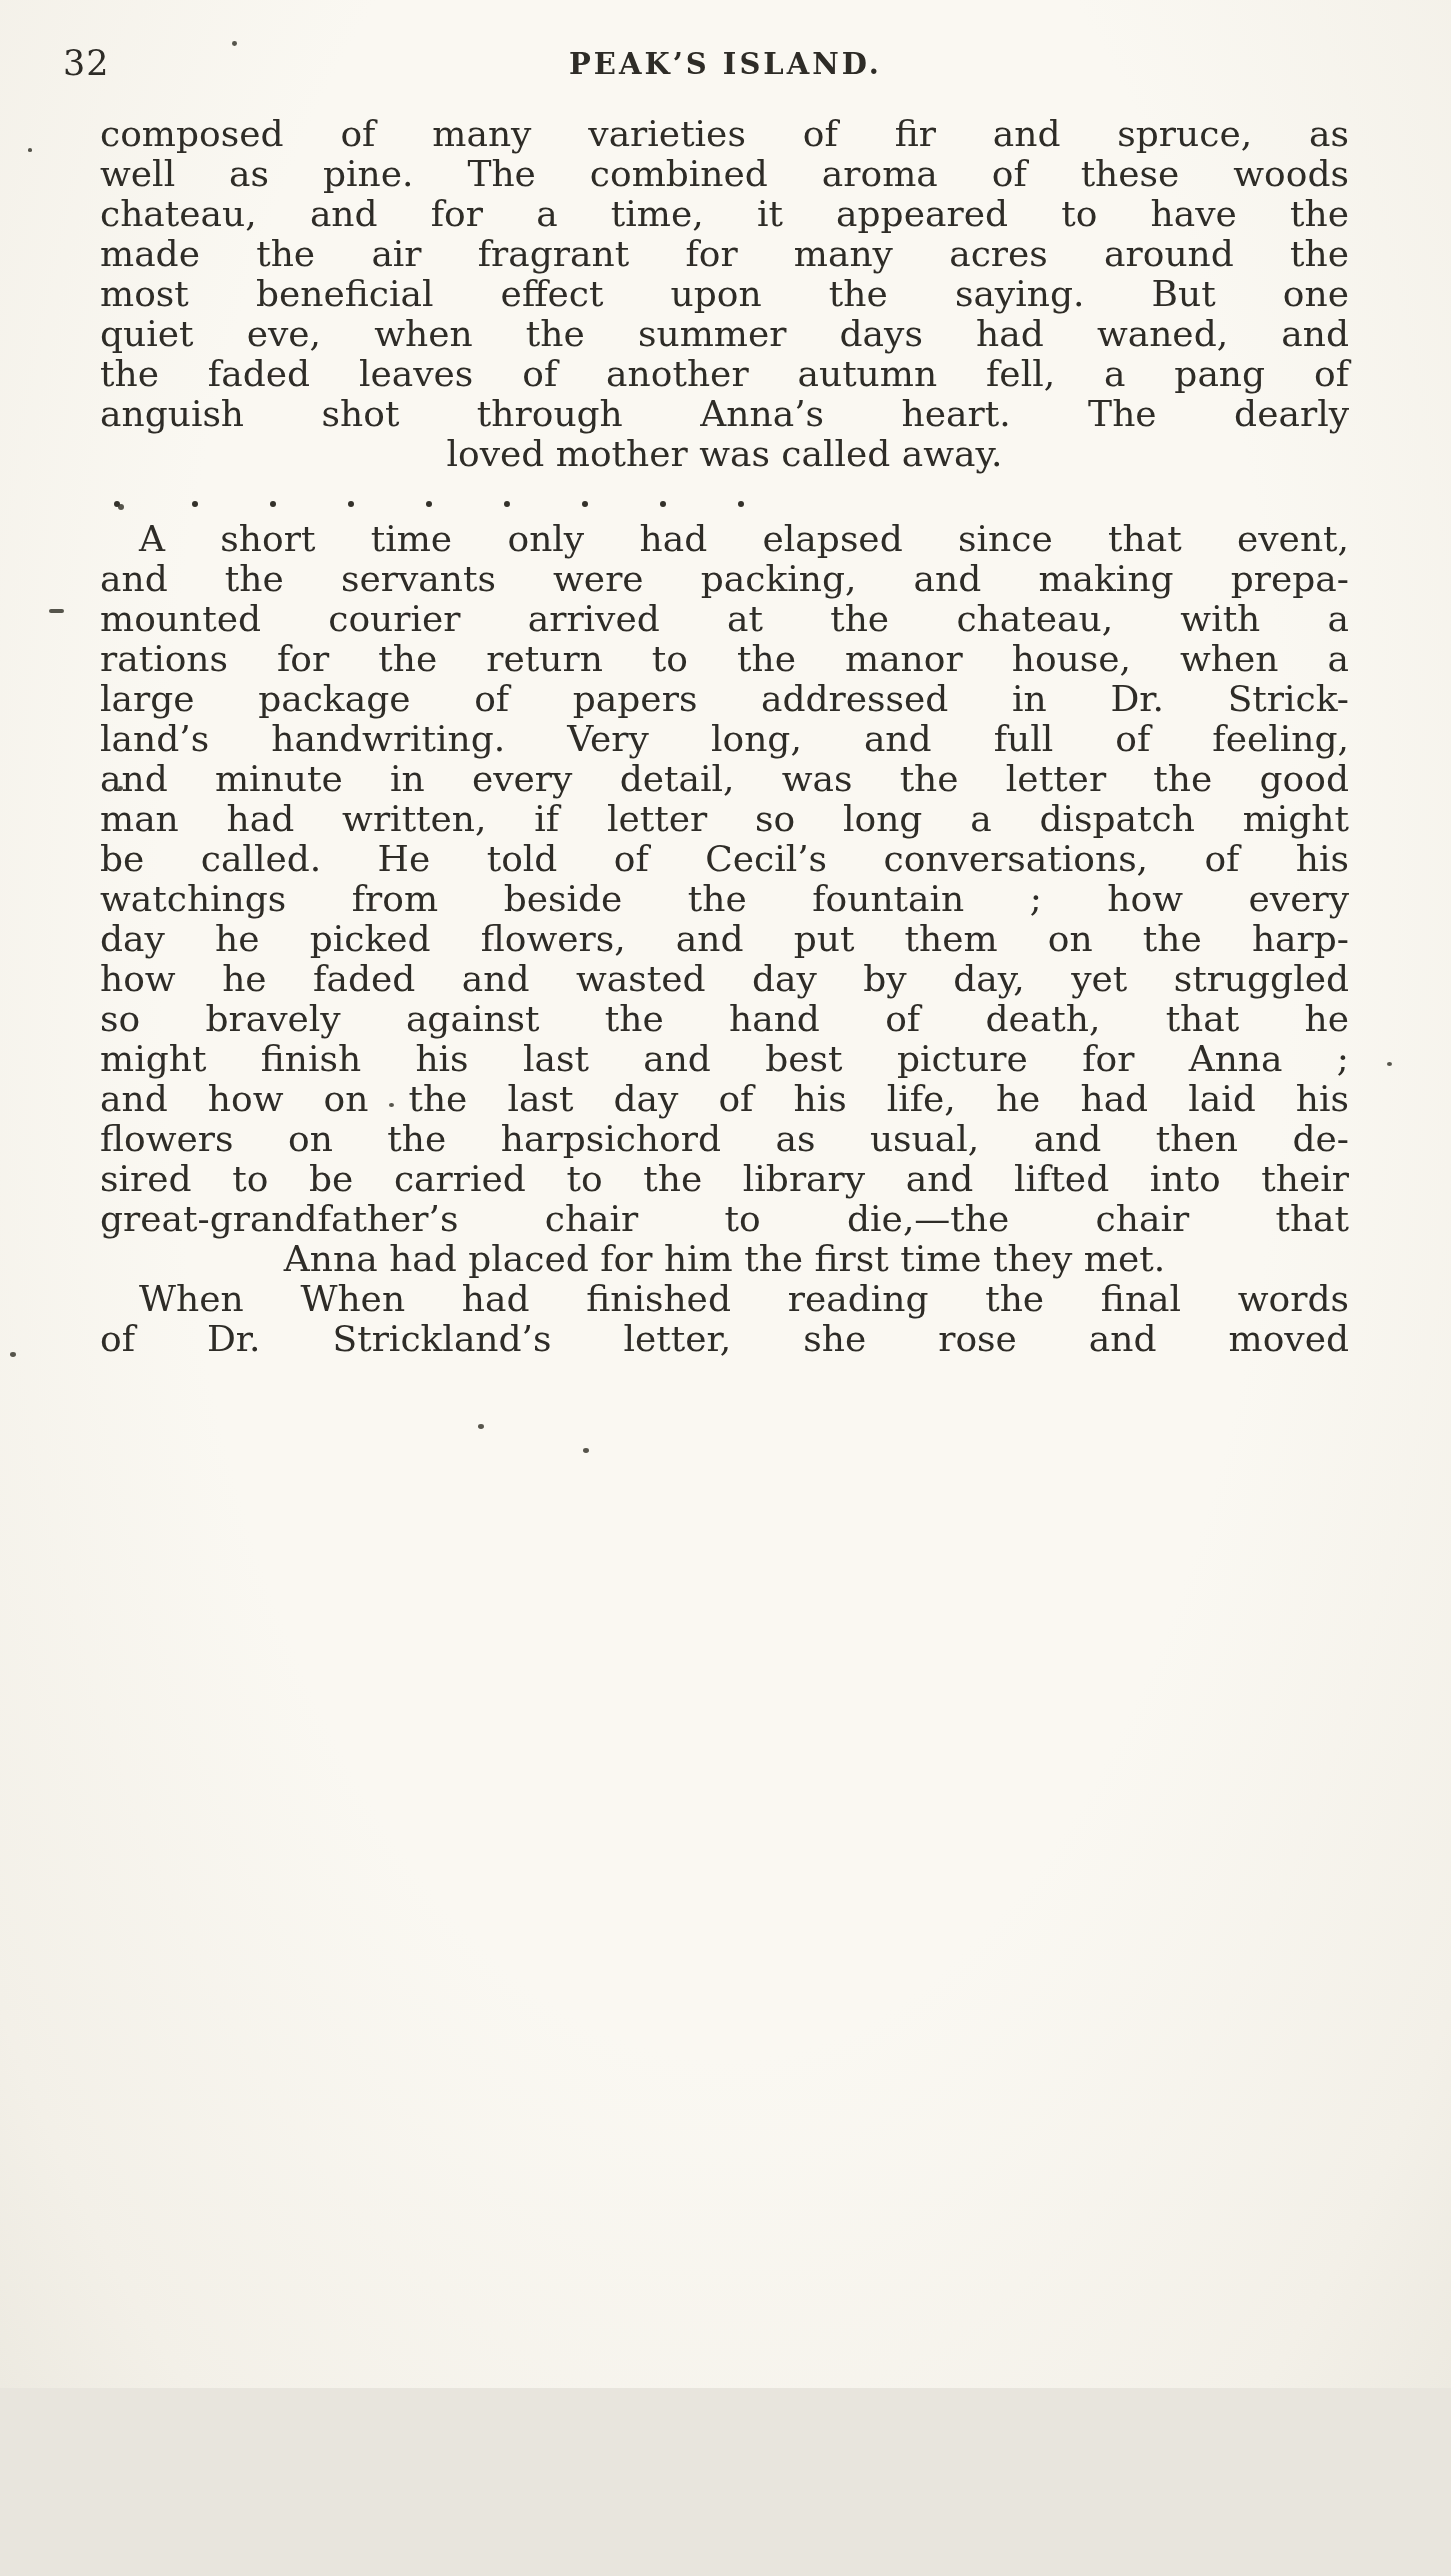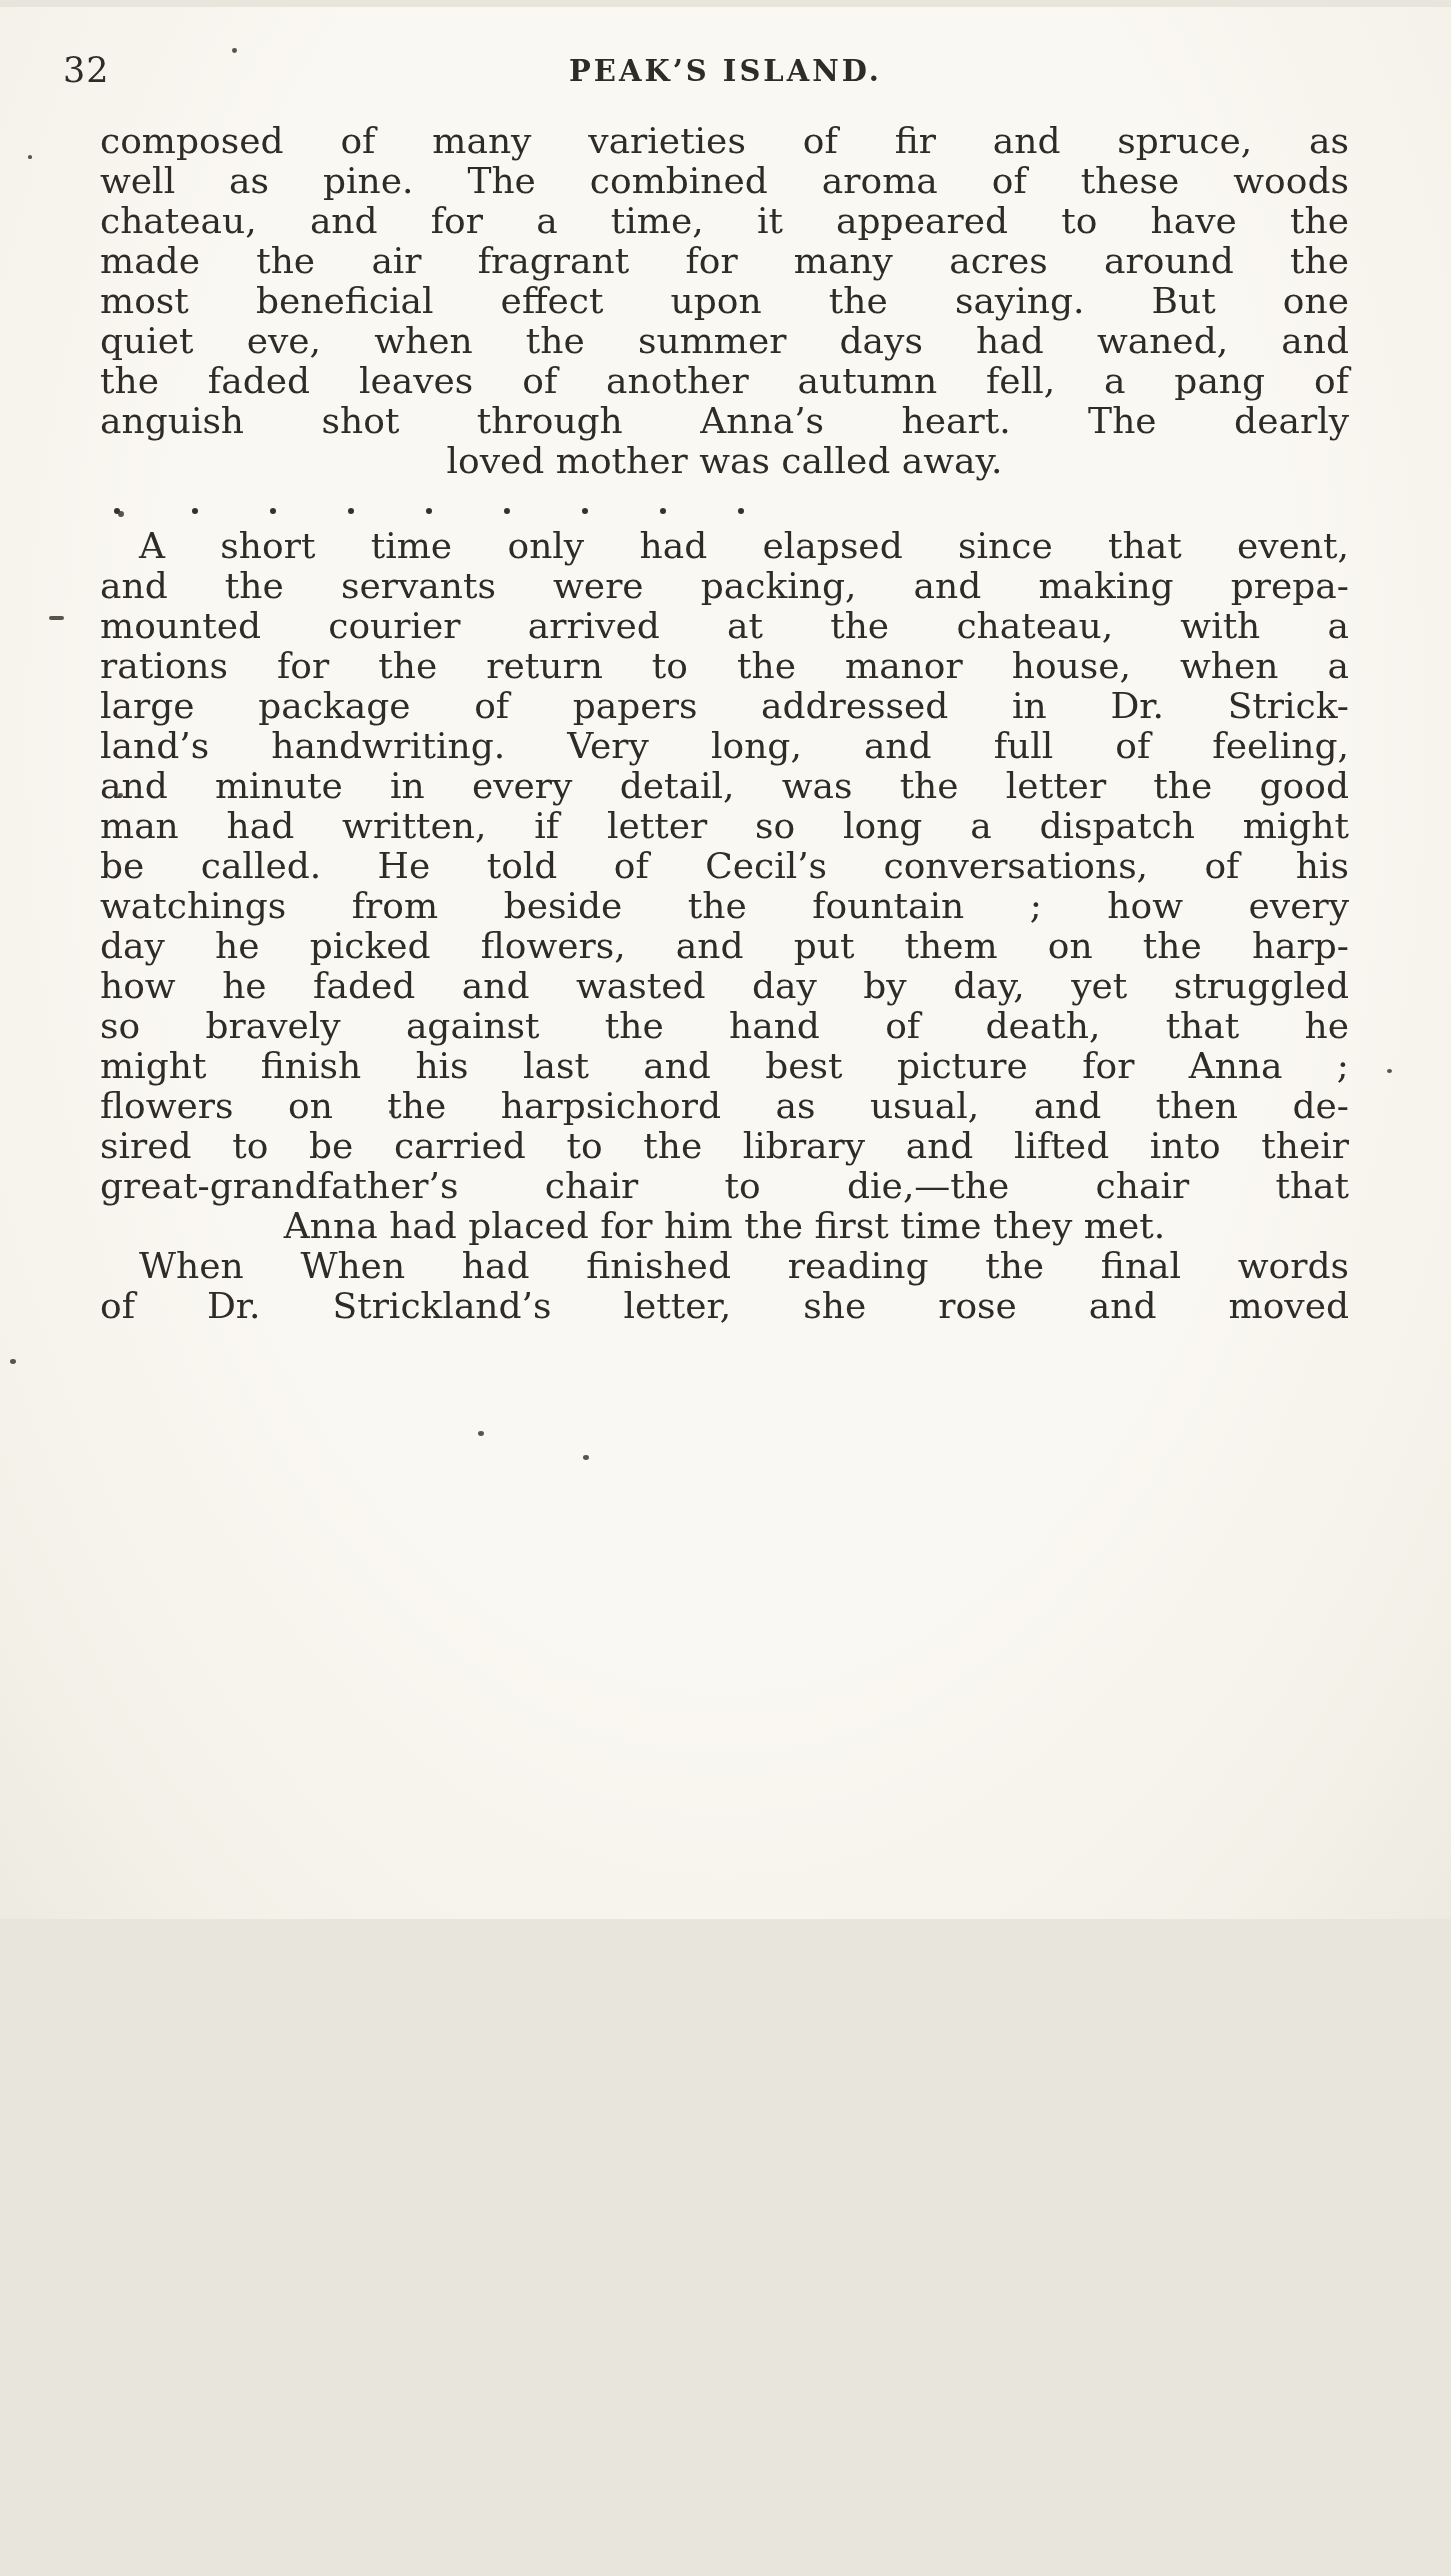--- a/index.html
+++ b/index.html
@@ -3,22 +3,22 @@
 <meta charset="utf-8">
 <style>
   html, body {
     margin: 0;
     padding: 0;
     background: #e8e5dd;
   }
   .page {
     position: relative;
     width: 1451px;
-    height: 1912px;
-    margin: 7px auto;
+    height: 2388px;
+    margin: 0 auto;
     background: radial-gradient(ellipse at 50% 38%, #faf8f2 55%, #f3f0e8 88%, #edeae1 100%);
     color: #2e2c27;
     font-family: "DejaVu Serif", "Liberation Serif", serif;
     overflow: hidden;
   }
   .page-number {
     position: absolute;
     left: 63px;
     top: 43px;
     font-size: 35px;
@@ -119,20 +119,21 @@
         <div class="line just">large package of papers addressed in Dr. Strick-</div>
         <div class="line just">land’s handwriting. Very long, and full of feeling,</div>
         <div class="line just">and minute in every detail, was the letter the good</div>
         <div class="line just">man had written, if letter so long a dispatch might</div>
         <div class="line just">be called. He told of Cecil’s conversations, of his</div>
         <div class="line just">watchings from beside the fountain ; how every</div>
         <div class="line just">day he picked flowers, and put them on the harp-</div>
         <div class="line just">how he faded and wasted day by day, yet struggled</div>
         <div class="line just">so bravely against the hand of death, that he</div>
         <div class="line just">might finish his last and best picture for Anna ;</div>
+        <div class="line just">and how on the last day of his life, he had laid his</div>
         <div class="line just">flowers on the harpsichord as usual, and then de-</div>
         <div class="line just">sired to be carried to the library and lifted into their</div>
         <div class="line just">great-grandfather’s chair to die,—the chair that</div>
         <div class="line">Anna had placed for him the first time they met.</div>
       </div>
       <div class="paragraph">
         <div class="line just indent">When When had finished reading the final words</div>
         <div class="line just">of Dr. Strickland’s letter, she rose and moved</div>
       </div>
     </div>

